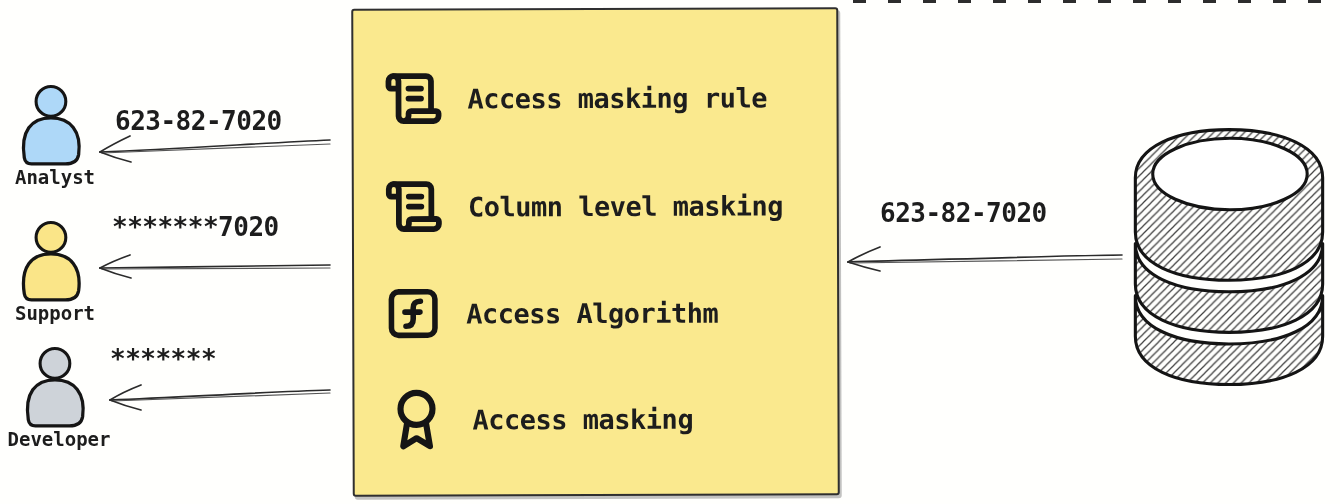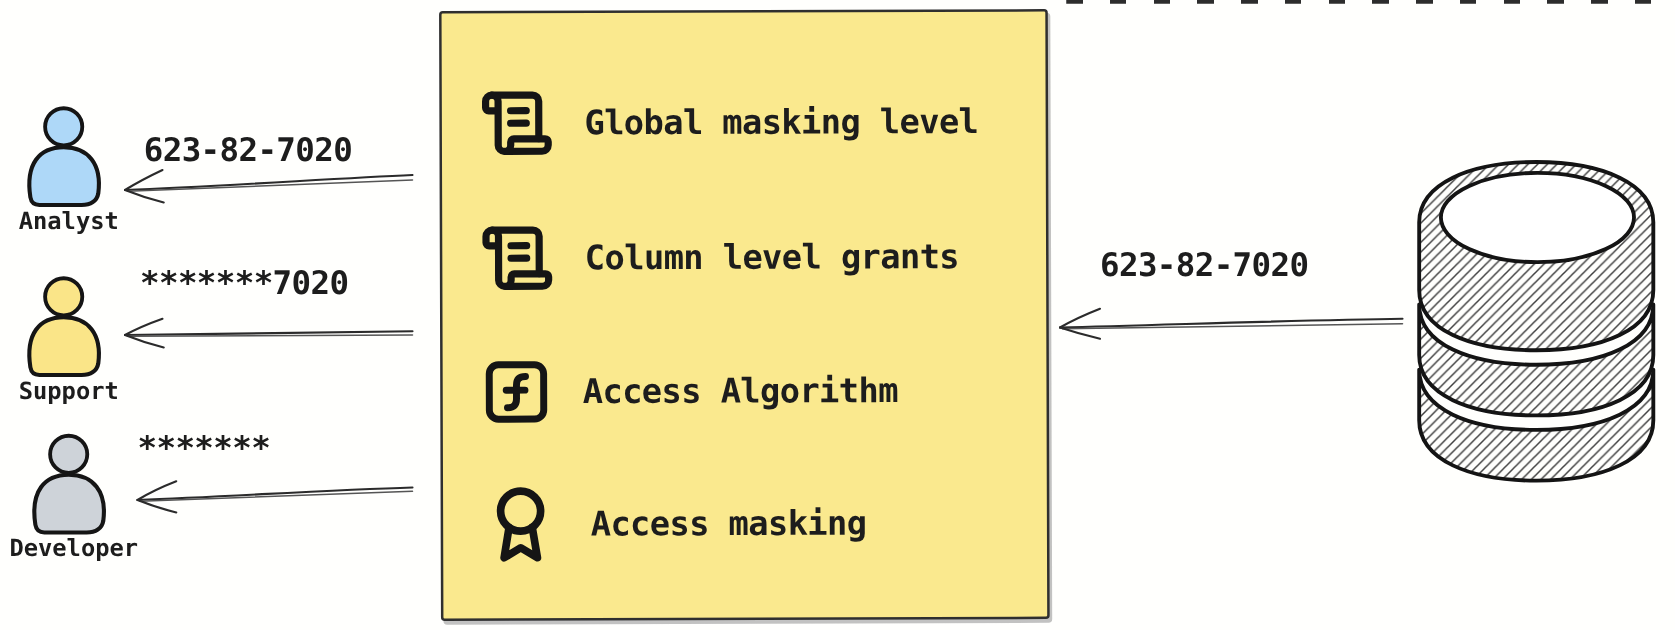--- a/index.html
+++ b/index.html
@@ -96,33 +96,33 @@
 
     <div class="box-row" style="top:48px;">
       <svg class="row-icon" viewBox="0 0 24 24">
         <g class="icon-stroke" stroke-width="2.3">
           <path d="M15 12h-5"></path>
             <path d="M15 8h-5"></path>
           <path d="M19 17V5a2 2 0 0 0-2-2H4"></path>
           <path d="M8 21h12a2 2 0 0 0 2-2v-1a1 1 0 0 0-1-1H11a1 1 0 0 0-1 1v1a2 2 0 1 1-4 0V5a2 2 0 1 0-4 0v2a1 1 0 0 0 1 1h3"></path>
         </g>
       </svg>
-      <div class="row-label">Global masking level</div>
+      <div class="row-label">Access masking rule</div>
     </div>
 
     <div class="box-row" style="top:156px;">
       <svg class="row-icon" viewBox="0 0 24 24">
         <g class="icon-stroke" stroke-width="2.3">
           <path d="M15 12h-5"></path>
             <path d="M15 8h-5"></path>
           <path d="M19 17V5a2 2 0 0 0-2-2H4"></path>
           <path d="M8 21h12a2 2 0 0 0 2-2v-1a1 1 0 0 0-1-1H11a1 1 0 0 0-1 1v1a2 2 0 1 1-4 0V5a2 2 0 1 0-4 0v2a1 1 0 0 0 1 1h3"></path>
         </g>
       </svg>
-      <div class="row-label">Column level grants</div>
+      <div class="row-label">Column level masking</div>
     </div>
 
     <div class="box-row" style="top:263px;">
       <svg class="row-icon" style="width:58px;height:58px;" viewBox="0 0 24 24">
         <g class="icon-stroke" stroke-width="2.3">
           <rect x="3" y="3" width="18" height="18" rx="3"></rect>
           <path d="M9 17.2c2.2 0 3-1.1 3-3v-4.4c0-1.9 0.8-2.9 3-2.9"></path>
           <path d="M8.6 11.4h6.2"></path>
         </g>
       </svg>

